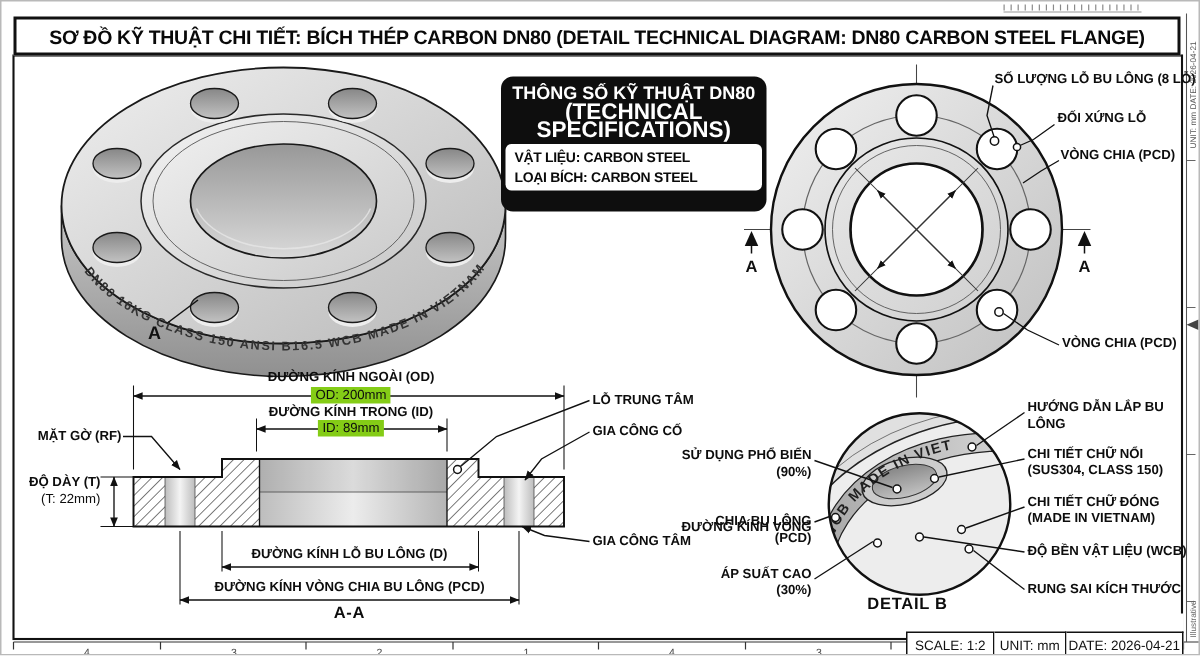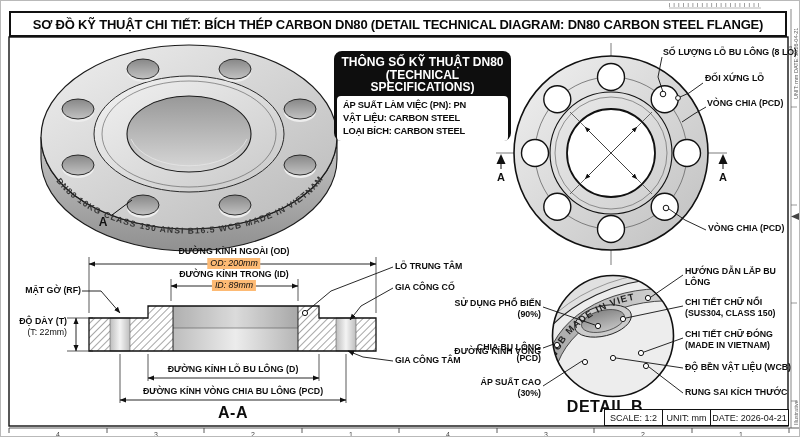--- a/index.html
+++ b/index.html
@@ -1,35 +1,35 @@
 <!DOCTYPE html>
 <html><head>
 <meta charset="utf-8">
 <style>
   html,body{margin:0;padding:0;background:#fff;}
   #page{position:relative;width:800px;height:437px;background:#fff;border:1px solid #b9b9b9;box-sizing:border-box;overflow:hidden;font-family:"Liberation Sans",sans-serif;}
   #art{position:absolute;left:0;top:0;}
   .lb{position:absolute;font:bold 8.8px/1.25 "Liberation Sans",sans-serif;color:#0d0d0d;white-space:nowrap;z-index:3;}
   .ctr{transform:translateX(-50%);}
   .ra{text-align:right;}
-  .wbg{background:#fdba74;padding:0 3px;font-style:italic;}
-  .big{font-size:16px;letter-spacing:.5px;}
+  .wbg{background:#84cc16;padding:0 3px;}
+  .big{font-size:11px;letter-spacing:.5px;}
   #title-bar{position:absolute;left:8px;top:10px;width:778px;height:26px;border:2px solid #111;box-sizing:border-box;
     display:flex;align-items:center;justify-content:center;font:bold 13px "Liberation Sans",sans-serif;color:#090909;
     letter-spacing:-.2px;white-space:nowrap;background:#fff;z-index:4;}
   #spec-box{position:absolute;left:333px;top:50px;width:177px;height:90px;background:#0e0e0e;border-radius:8px;
     box-sizing:border-box;padding:3px;z-index:4;}
   #spec-head{color:#fff;text-align:center;font-weight:bold;padding:2px 0 3px 0;}
   #spec-head .h1{font-size:12px;line-height:13px;}
-  #spec-head .h2{font-size:12px;line-height:12px;}
+  #spec-head .h2{font-size:15px;line-height:12px;}
   #spec-body{background:#fff;border-radius:4px;padding:3px 6px 2px 6px;}
   #spec-body .row{font:bold 9.3px/13.2px "Liberation Sans",sans-serif;color:#0a0a0a;white-space:nowrap;letter-spacing:-.2px;}
   #title-block{position:absolute;left:603px;top:408px;display:flex;z-index:4;background:#fff;}
   #title-block .cell{border:1.2px solid #111;border-left:none;height:17px;box-sizing:border-box;display:flex;
-    align-items:center;justify-content:center;font:9px "Liberation Sans",sans-serif;color:#111;background:#fff;}
+    align-items:center;justify-content:center;font:9px "Liberation Sans",sans-serif;color:#111;background:#fff;margin-top:12px;}
   #title-block .cell:first-child{border-left:1.2px solid #111;}
 </style>
 </head>
 <body>
 
 <div id="page">
 
   <svg id="art" width="800" height="437" viewBox="0 0 800 437">
     <defs>
       <linearGradient id="gTop" x1="0" y1="0" x2="1" y2="1">
@@ -304,21 +304,20 @@
   </svg>
 
   <div id="title-bar">SƠ ĐỒ KỸ THUẬT CHI TIẾT: BÍCH THÉP CARBON DN80 (DETAIL TECHNICAL DIAGRAM: DN80 CARBON STEEL FLANGE)</div>
 
   <div id="spec-box">
     <div id="spec-head">
       <div class="h1">THÔNG SỐ KỸ THUẬT DN80</div>
       <div class="h2">(TECHNICAL SPECIFICATIONS)</div>
     </div>
     <div id="spec-body">
-      <div class="row">ÁP SUẤT LÀM VIỆC (PN): PN</div>
       <div class="row">VẬT LIỆU: CARBON STEEL</div>
       <div class="row">LOẠI BÍCH: CARBON STEEL</div>
     </div>
   </div>
 
   <div class="lb" style="left:662px;top:46px;">SỐ LƯỢNG LỖ BU LÔNG (8 LỖ)</div>
   <div class="lb" style="left:704px;top:72px;">ĐỐI XỨNG LỖ</div>
   <div class="lb" style="left:706px;top:97px;">VÒNG CHIA (PCD)</div>
   <div class="lb" style="left:707px;top:222px;">VÒNG CHIA (PCD)</div>
 

